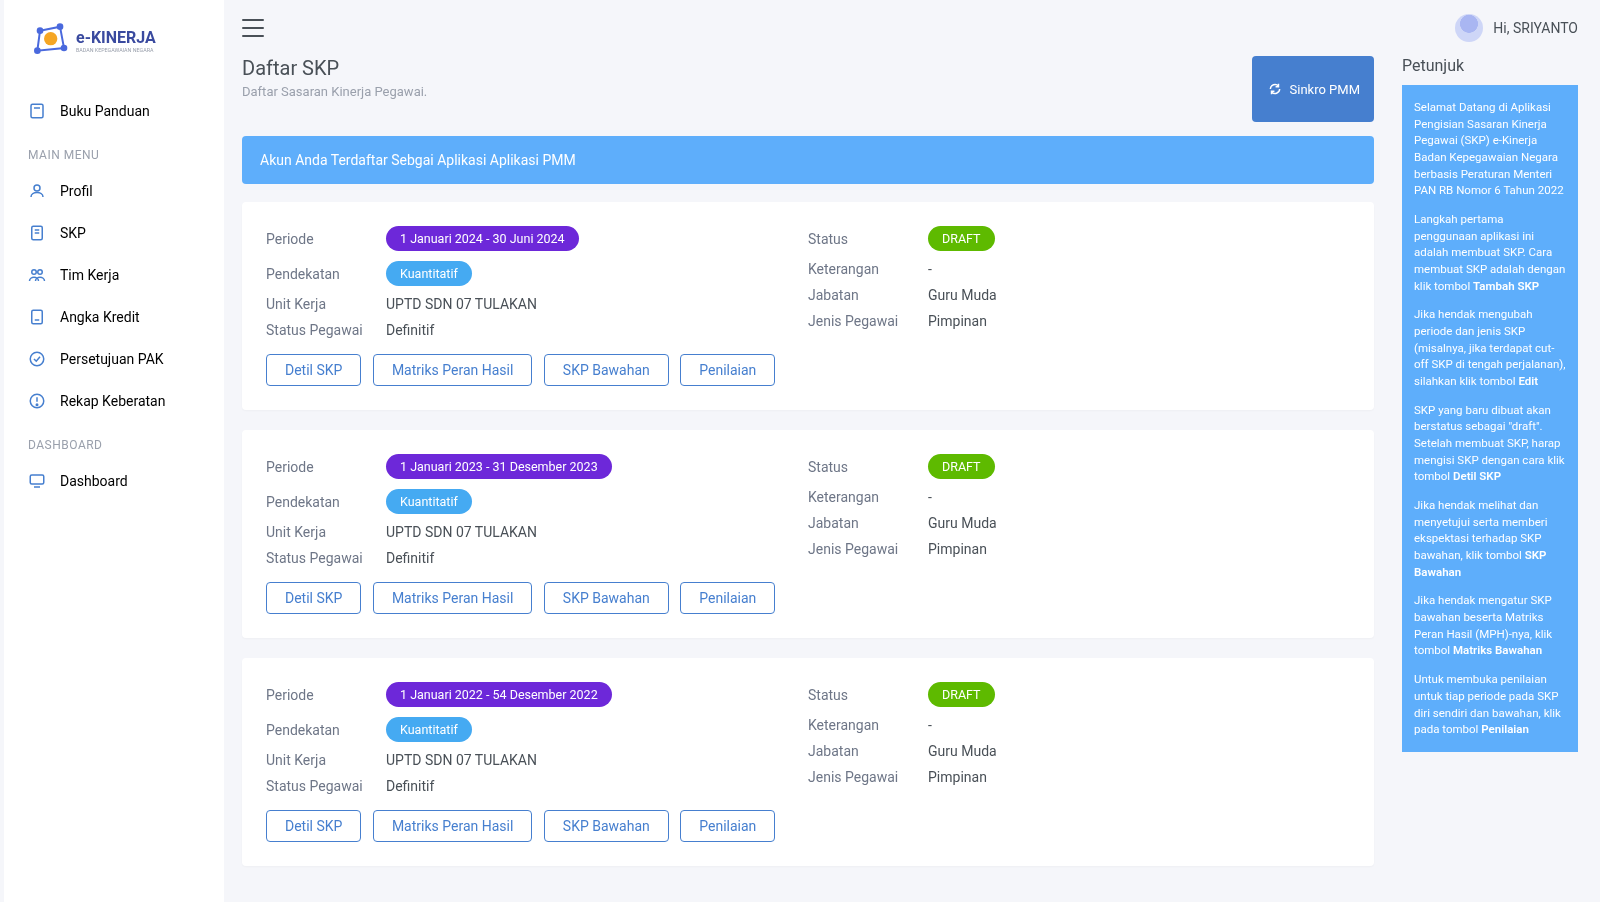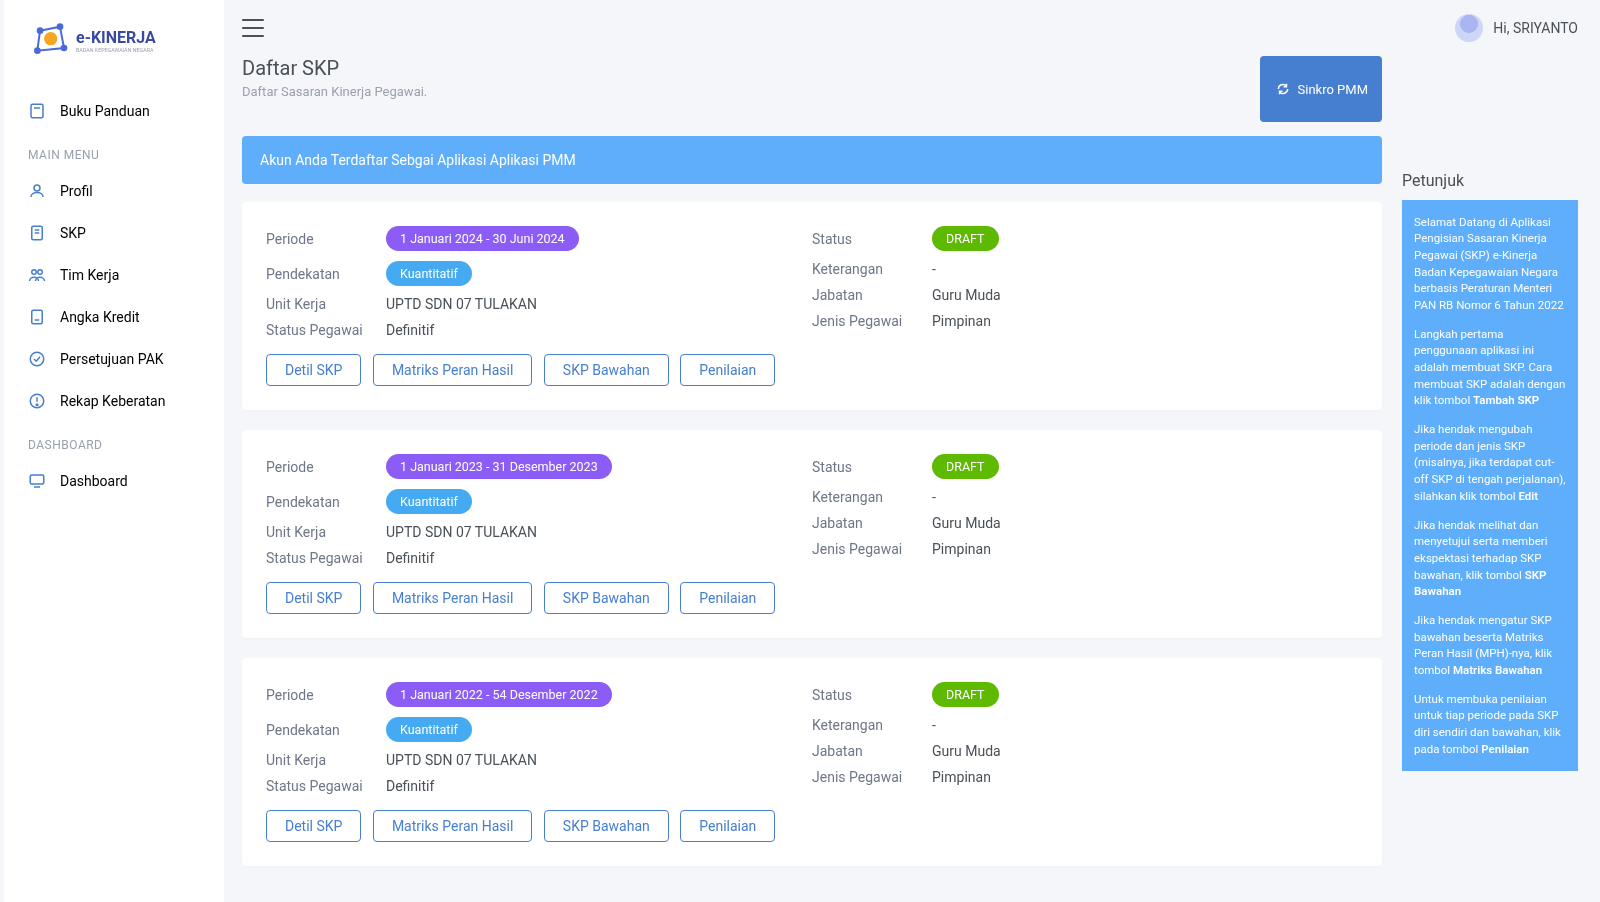--- a/index.html
+++ b/index.html
@@ -9,37 +9,37 @@
 .logo svg { width: 160px; }
 .nav-item { display: flex; align-items: center; gap: 14px; padding: 12px 24px; color: #000000; cursor: pointer; font-size: 14px; }
 .nav-section { padding: 16px 24px 8px; color: #9aa0ac; font-size: 12px; text-transform: uppercase; letter-spacing: .5px; }
 .icon { width: 18px; height: 18px; display: inline-flex; align-items: center; justify-content: center; }
 .main { margin-left: 220px; width: calc(100% - 220px); padding: 0; min-height: 100vh; display:flex; flex-direction:column; }
 .topbar { display:flex; justify-content:space-between; align-items:center; padding: 14px 22px; }
 .hamburger { width:22px; height:18px; display:flex; flex-direction:column; justify-content:space-between; cursor:pointer; }
 .hamburger span { height:2px; background:#495057; border-radius:2px; }
 .user { display:flex; align-items:center; gap:10px; color:#495057; }
 .avatar { width:28px; height:28px; border-radius:50%; background: radial-gradient(circle at 50% 35%, #a9b6f2 38%, #ced6f7 40%); }
-.content-row { display:flex; gap:20px; padding: 0 22px; align-items: center; }
+.content-row { display:flex; gap:28px; padding: 0 22px; }
 .content-left { flex:1; }
 .content-right { width: 176px; }
 .page-head { display:flex; justify-content:space-between; align-items:flex-start; margin-bottom: 14px; }
 .page-title { color:#495057; font-size:20px; font-weight:400; }
 .page-sub { color:#9aa0ac; font-size:13px; margin-top:4px; }
 .btn { border:none; border-radius:4px; padding: 24px 14px; font-size:13px; cursor:pointer; display:inline-flex; align-items:center; gap:6px; }
 .btn-primary { background:#467fcf; color:#fff; }
 .alert-info { background:#5eaefb; color:#fff; padding:16px 18px; border-radius:4px; margin-bottom: 18px; font-size:14px; }
 .card { background:#fff; border-radius:4px; padding:24px; margin-bottom:20px; box-shadow: 0 1px 2px rgba(0,0,0,.03); }
 .row { display:flex; }
 .col { flex:1; }
 .dl { display:grid; grid-template-columns: 120px 1fr; row-gap: 10px; align-items:center; }
 .dl dt { color:#6e7687; font-size:14px; }
 .dl dd { color:#495057; font-size:14px; }
 .pill { display:inline-block; border-radius:14px; padding:5px 14px; font-size:12.5px; color:#fff; }
-.pill-blue { background:#8b5cf6; }
+.pill-blue { background:#6d28d9; }
 .pill-cyan { background:#45aaf2; }
 .pill-green { background:#5eba00; }
 .btn-outline { background:#fff; border:1px solid #467fcf; color:#467fcf; border-radius:4px; padding: 7px 18px; font-size:14px; cursor:pointer; margin-right:8px; margin-top:16px; }
 .petunjuk-title { color:#495057; font-size:16px; margin-bottom:10px; }
 .petunjuk { background:#5eaefb; color:#fff; border-radius:0; padding:14px 12px; font-size:11.5px; line-height:1.45; }
 .petunjuk p { margin-bottom:12px; }
 .petunjuk strong { font-weight:600; }
 .footer { text-align:right; padding:20px 22px; color:#9aa0ac; font-size:14px; margin-top:auto; }
 </style>
 </head>
@@ -285,20 +285,21 @@
   </div>
 </div>
     </div>
 
     <div class="content-right">
       <div class="petunjuk-title">Petunjuk</div>
       <div class="petunjuk">
         <p><span>Selamat Datang di Aplikasi Pengisian Sasaran Kinerja Pegawai (SKP) e-Kinerja Badan Kepegawaian Negara berbasis Peraturan Menteri PAN RB Nomor 6 Tahun 2022</span></p>
         <p><span>Langkah pertama penggunaan aplikasi ini adalah membuat SKP. Cara membuat SKP adalah dengan klik tombol </span><strong>Tambah SKP</strong></p>
         <p><span>Jika hendak mengubah periode dan jenis SKP (misalnya, jika terdapat cut-off SKP di tengah perjalanan), silahkan klik tombol </span><strong>Edit</strong></p>
+        <p><span>SKP yang baru dibuat akan berstatus sebagai "draft". Setelah membuat SKP, harap mengisi SKP dengan cara klik tombol </span><strong>Detil SKP</strong></p>
         <p><span>Jika hendak melihat dan menyetujui serta memberi ekspektasi terhadap SKP bawahan, klik tombol </span><strong>SKP Bawahan</strong></p>
         <p><span>Jika hendak mengatur SKP bawahan beserta Matriks Peran Hasil (MPH)-nya, klik tombol </span><strong>Matriks Bawahan</strong></p>
         <p style="margin-bottom:0"><span>Untuk membuka penilaian untuk tiap periode pada SKP diri sendiri dan bawahan, klik pada tombol </span><strong>Penilaian</strong></p>
       </div>
     </div>
   </div>
 
   <div class="footer">2022 © Badan Kepegawaian Negara</div>
 </div>
 

